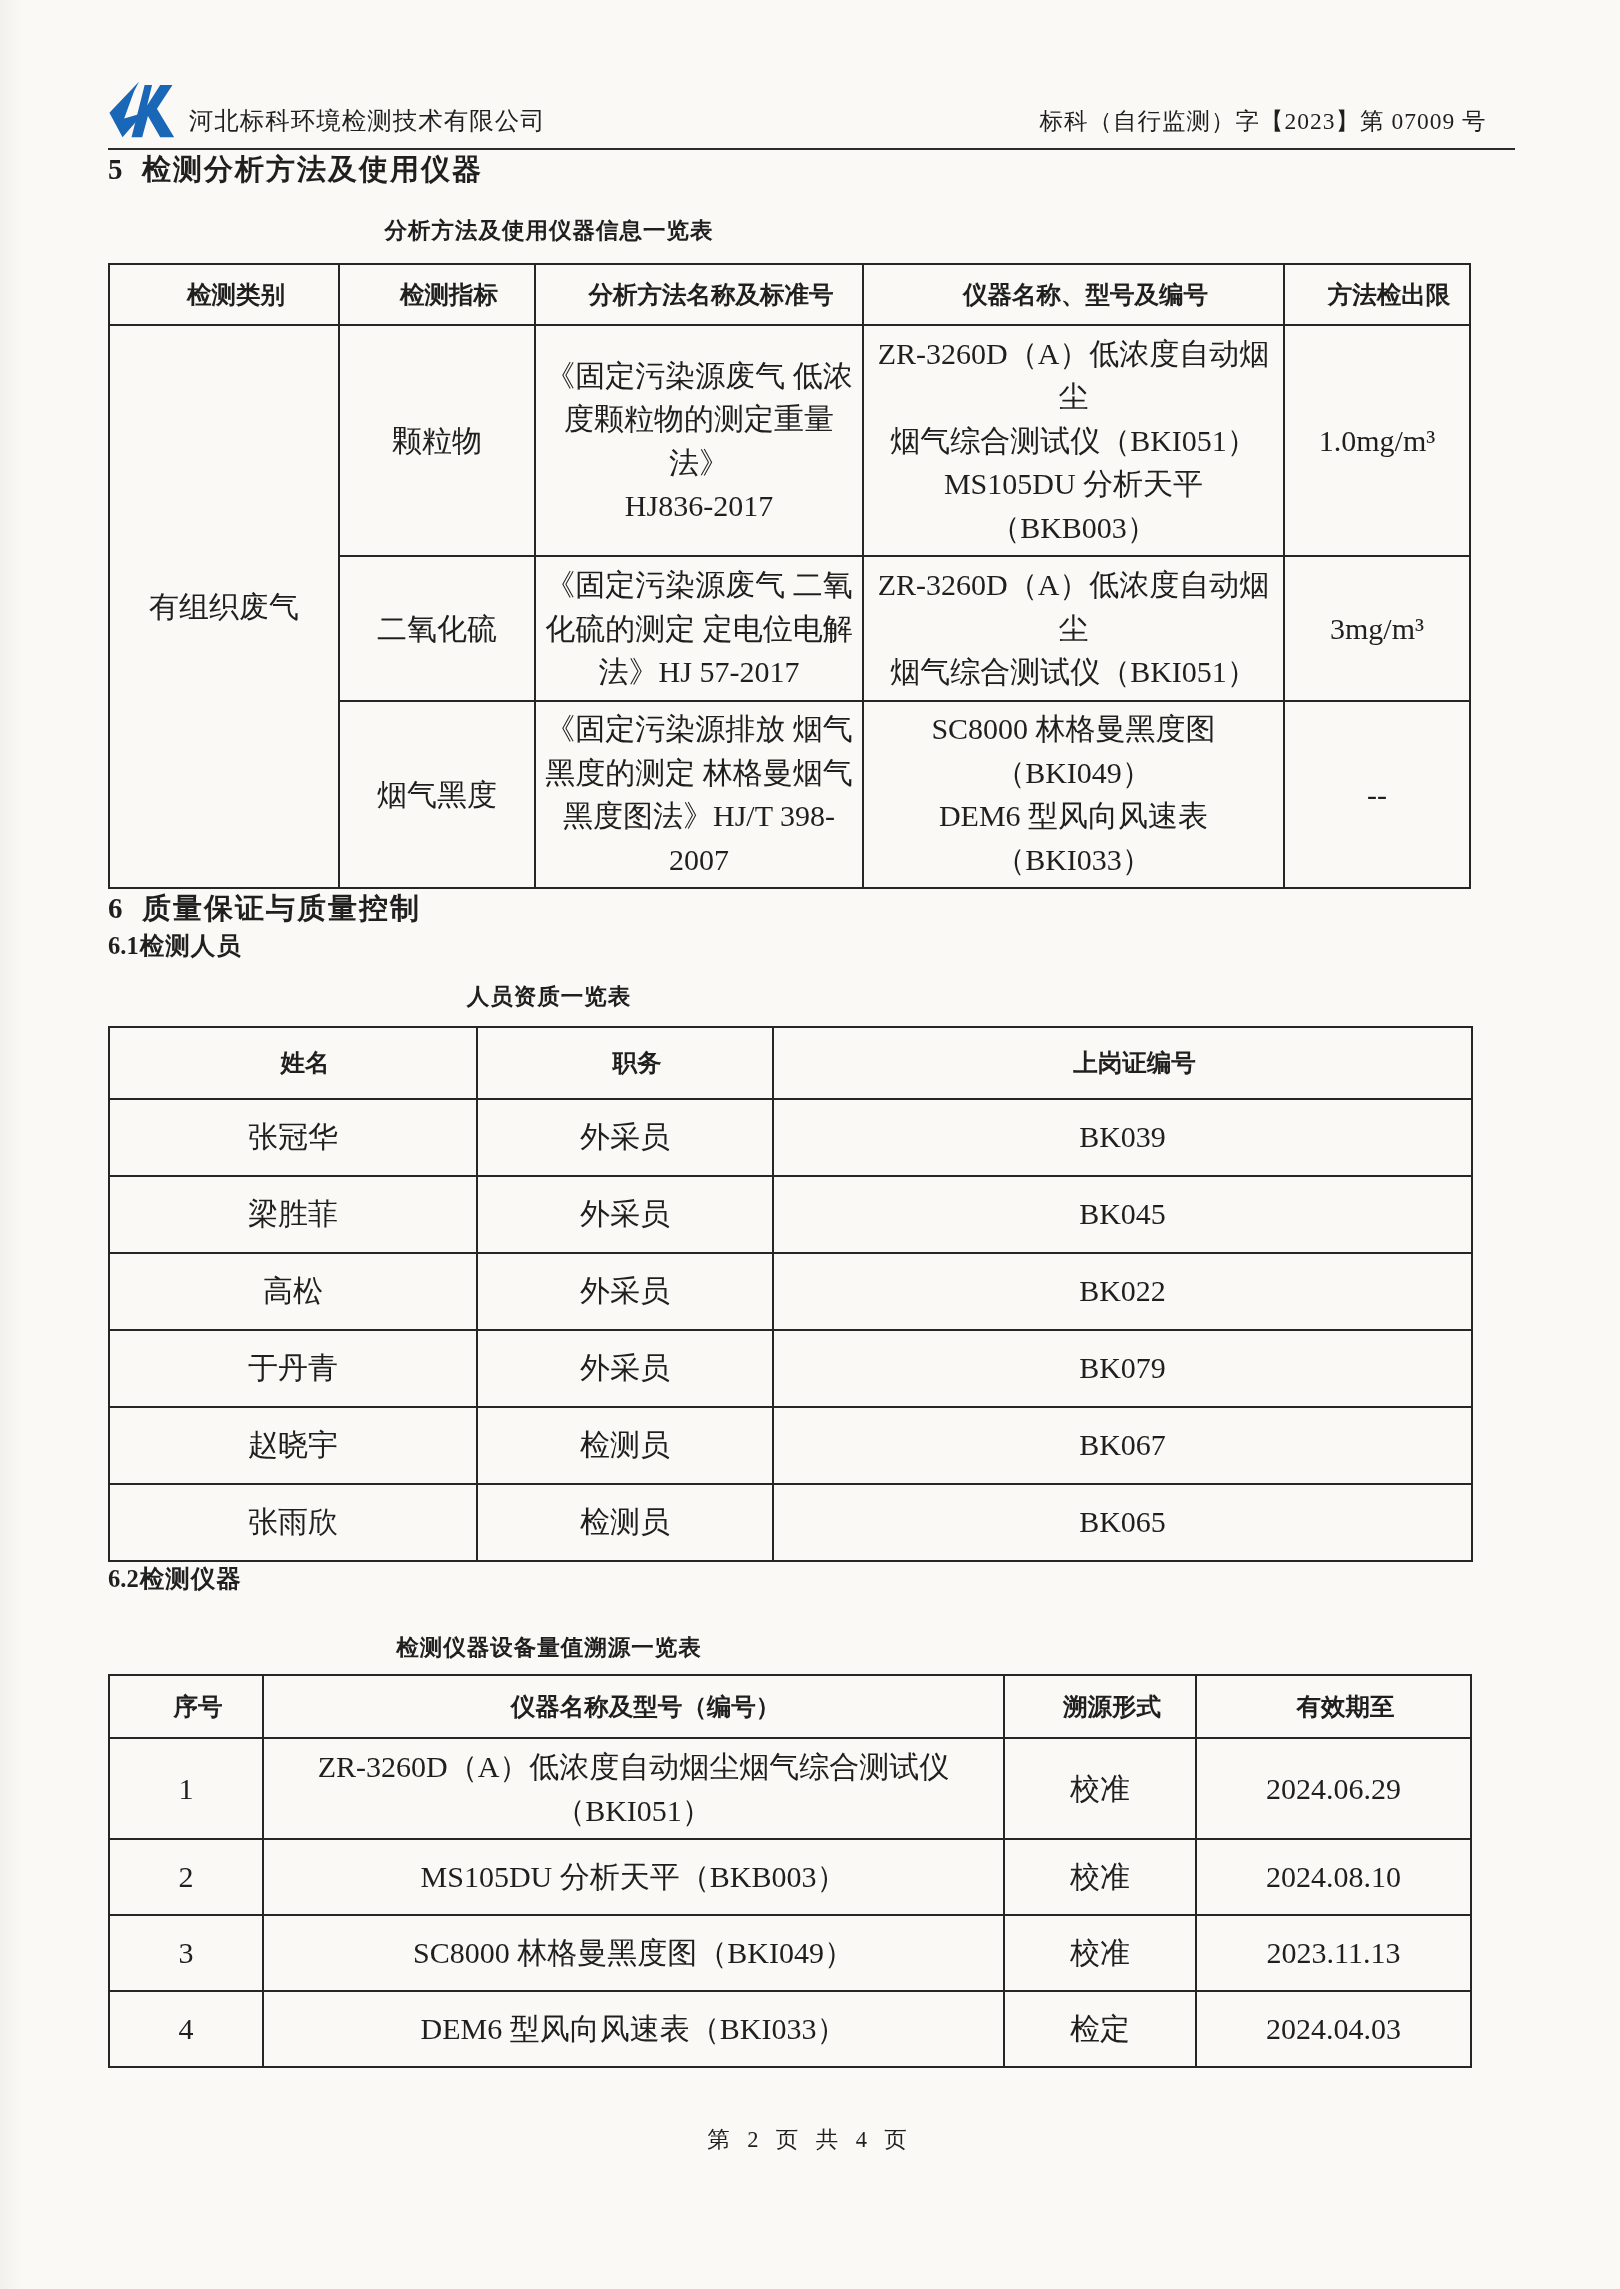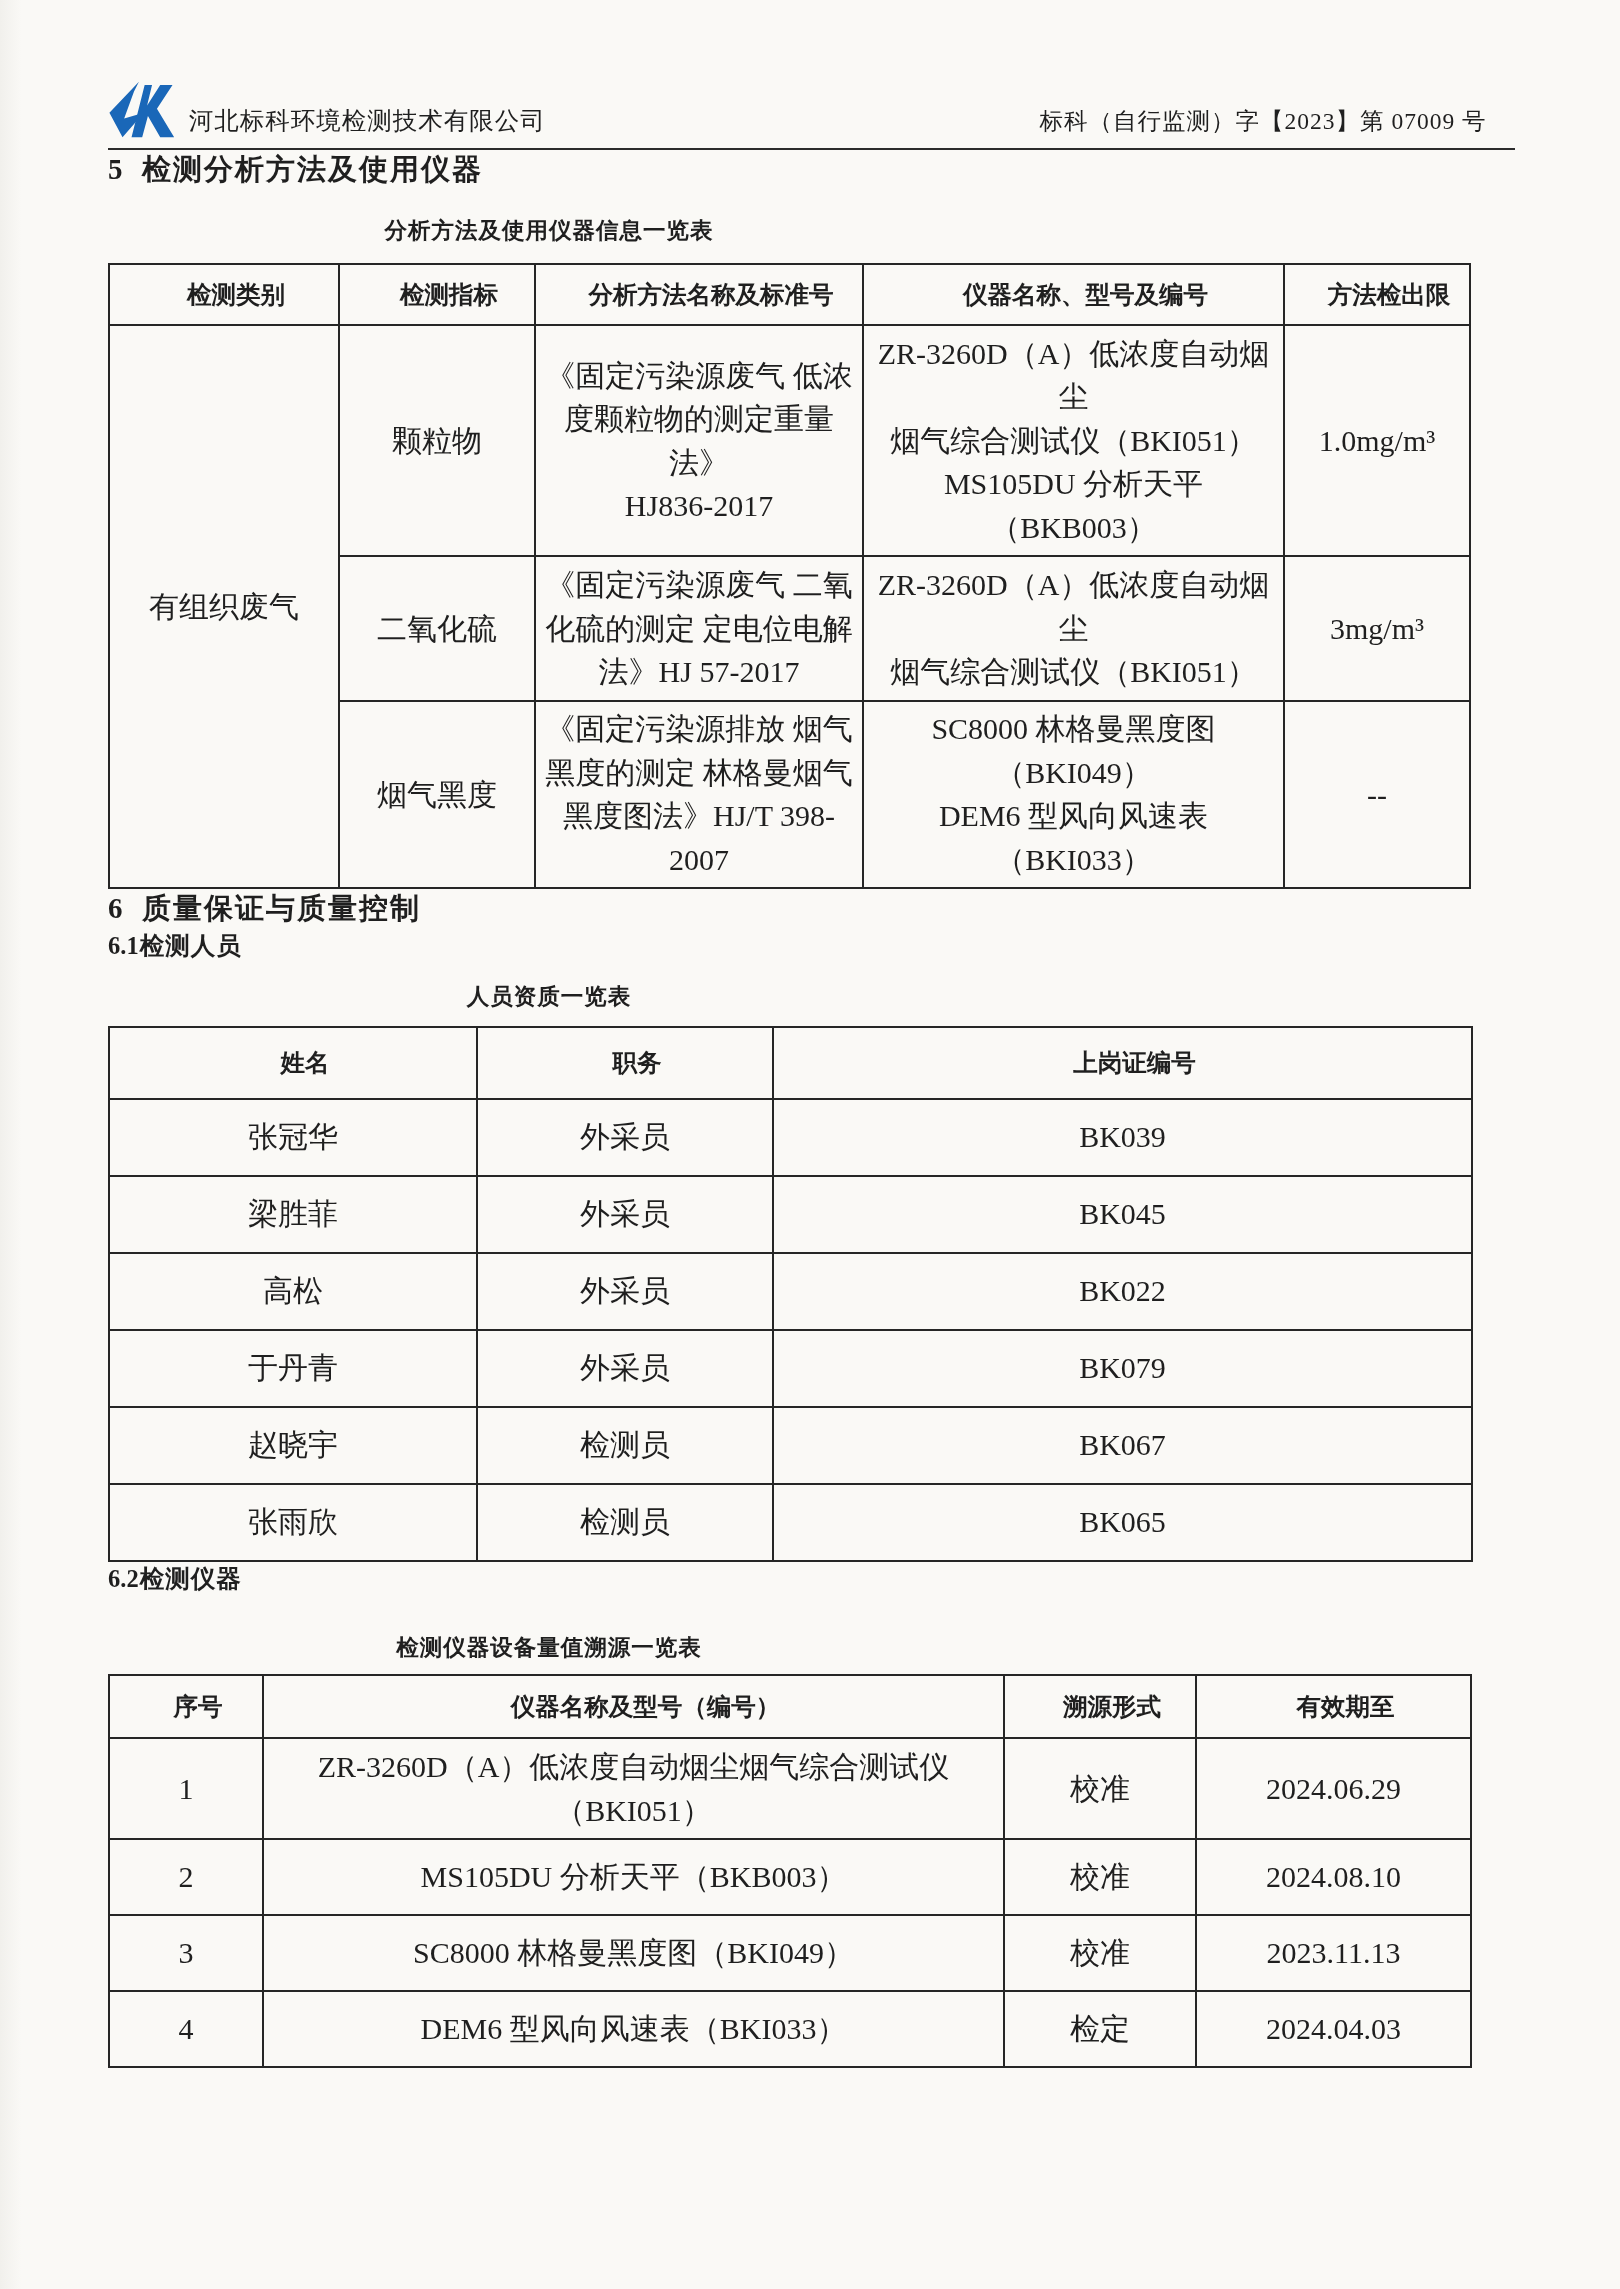--- a/index.html
+++ b/index.html
@@ -236,14 +236,15 @@
           <td>4</td>
           <td>DEM6 型风向风速表（BKI033）</td>
           <td>检定</td>
           <td>2024.04.03</td>
         </tr>
       </tbody>
     </table>
 
   </div>
 
+  <div class="footer">第 2 页 共 4 页</div>
 </div>
 
 
 </body></html>

